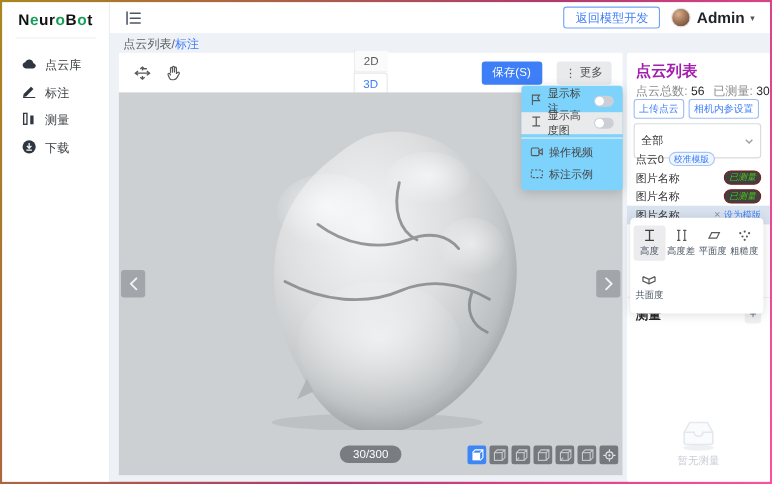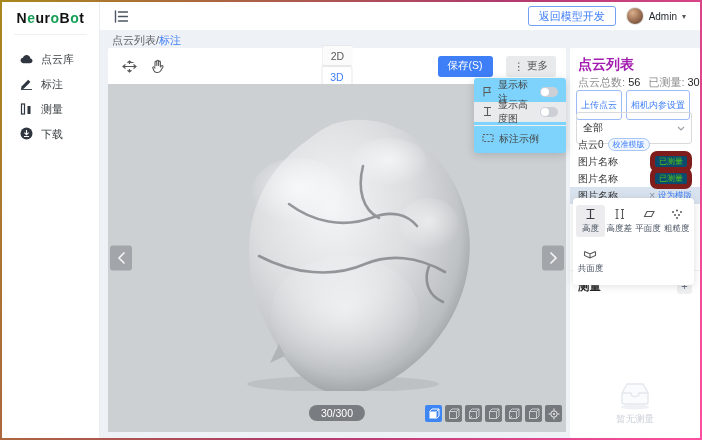--- a/index.html
+++ b/index.html
@@ -27,21 +27,21 @@
             display:flex; align-items:center; padding:0 14px; z-index:4; }
   .hamburger { margin-left:0; cursor:pointer; display:flex; align-items:center; }
   .topbar-right { margin-left:auto; display:flex; align-items:center; gap:10px; }
   .back-btn { height:20px; padding:0 10px; font-size:11px; color:#3e7ef7; background:#fff;
               border:1px solid #70a0f6; border-radius:3px; cursor:pointer;
               display:flex; align-items:center; }
   .user { display:flex; align-items:center; gap:5px; cursor:pointer; }
   .avatar { width:18px; height:18px; border-radius:50%;
             background: radial-gradient(circle at 35% 30%, #d9b08c 0%, #a4775a 45%, #5f3d2b 100%);
             border:1px solid #e3e3e3; }
-  .username { font-size:10px; color:#1f2329; }
+  .username { font-size:14px; color:#1f2329;font-weight:bold; }
   .caret { font-size:8px; color:#555; }
 
   
   .breadcrumb { position:absolute; left:110px; top:31px; font-size:11px; color:#5f6368; }
   .breadcrumb .crumb-current { color:#3e7ef7; }
 
   
   .canvas-card { position:absolute; left:106px; top:46px; width:458px; height:384px;
                  background:#fff; border-radius:2px; }
   .canvas-toolbar { position:relative; height:36px; display:flex; align-items:center; padding:0 10px; }
@@ -90,36 +90,36 @@
                    border-radius:50%; background:#fff; }
 
   
   .panel { position:absolute; left:568px; top:46px; width:130px; height:390px; background:#fff;
            border-radius:2px; }
   .panel-title { position:absolute; top:8px; left:8px; font-size:14px; font-weight:bold; color:#a21caf; }
   .stats { position:absolute; top:27px; left:8px; right:4px; font-size:11px; color:#8c8c8c;
            display:flex; gap:8px; white-space:nowrap; }
   .stats b { color:#262626; font-weight:normal; }
   .panel-btns { position:absolute; top:42px; left:6px; right:4px; display:flex; gap:4px; }
-  .p-btn { height:30px; padding:0 4px; font-size:9px; color:#3e7ef7; background:#fff;
+  .p-btn { height:18px; padding:0 4px; font-size:9px; color:#3e7ef7; background:#fff;
            border:1px solid #9dbcf5; border-radius:3px; cursor:pointer; white-space:nowrap;
            display:flex; align-items:center; }
   .filter { position:absolute; top:64px; left:6px; right:8px; height:32px; border:1px solid #d9d9d9;
             border-radius:3px; display:flex; align-items:center; padding:0 6px; font-size:10px;
             color:#333; cursor:pointer; }
   .filter svg { margin-left:auto; }
 
   .pc-list { position:absolute; top:88px; left:0; right:0; }
   .row { height:17px; display:flex; align-items:center; padding:0 8px; font-size:10px; color:#333;
          cursor:pointer; white-space:nowrap; }
   .row .name { overflow:hidden; text-overflow:ellipsis; }
   .badge { font-size:8px; line-height:11px; padding:0 4px; border-radius:7px; flex:0 0 auto; }
   .badge.right { margin-left:auto; }
   .badge.blue  { color:#3e7ef7; background:#f0f6ff; border:1px solid #a8c6f5; margin-left:4px; }
-  .badge.green { color:#52c41a; background:#0c4a6e; border:5px solid #7f1d1d; }
+  .badge.green { color:#52c41a; background:#404040; border:1px solid #7f1d1d;font-style:italic; }
   .badge.gray  { color:#8c8c8c; background:#fafafa; border:1px solid #d9d9d9; }
   .row.selected { background:#d9e3ef; }
   .row.selected .close { margin-left:auto; color:#8a93a3; font-size:10px; padding:0 3px; }
   .row.selected .action { color:#3e7ef7; font-size:8.5px; }
 
   
   .tools-pop { position:absolute; top:150px; left:3px; right:6px; background:#fff; z-index:20;
                border-radius:4px; box-shadow:0 1px 10px rgba(0,0,0,.13); padding:7px 3px 8px; }
   .tools-grid { display:grid; grid-template-columns:repeat(4,1fr); row-gap:8px; }
   .tool-cell { display:flex; flex-direction:column; align-items:center; gap:3px; font-size:8.5px;
@@ -352,20 +352,29 @@
               <path d="M2 1.5h7M5.5 1.5v8M2 9.5h7"></path>
             </svg>
       </span>
       <span>显示高度图</span>
       <span class="toggle"></span>
     </div>
     <div class="menu-divider"></div>
     <div class="menu-item">
       <span>
         <svg width="12" height="10" viewBox="0 0 12 10" fill="none" stroke="#595959" stroke-width="1">
+              <rect x="1" y="1.5" width="7" height="7" rx="1.2"></rect>
+              <path d="M8 4.5 11 2.5v5L8 5.5z"></path>
+            </svg>
+      </span>
+      <span>操作视频</span>
+    </div>
+    <div class="menu-item">
+      <span>
+        <svg width="12" height="10" viewBox="0 0 12 10" fill="none" stroke="#595959" stroke-width="1">
               <rect x="1" y="1.5" width="10" height="7" stroke-dasharray="2 1.4"></rect>
             </svg>
       </span>
       <span>标注示例</span>
     </div>
   </div>
 
   <aside class="panel">
     <div class="panel-title">点云列表</div>
 

